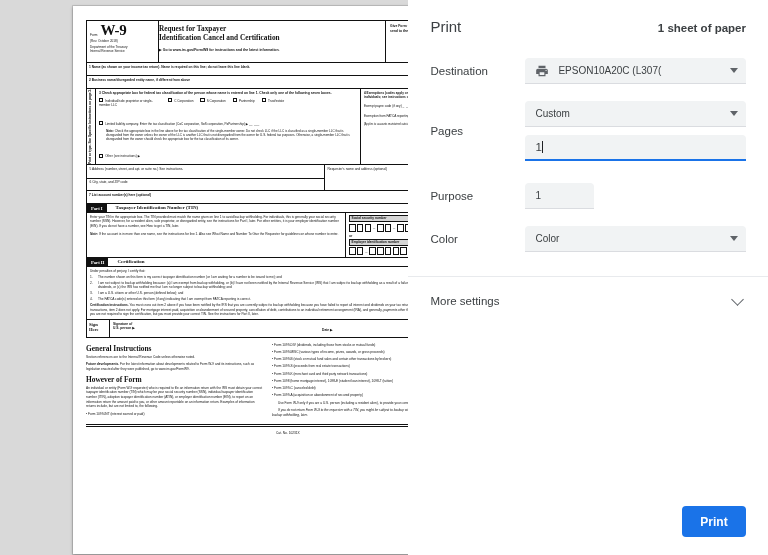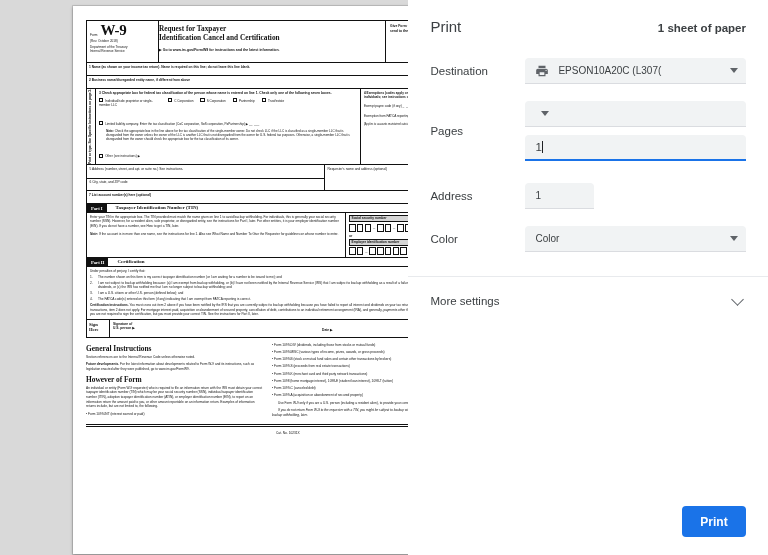--- a/index.html
+++ b/index.html
@@ -438,31 +438,32 @@
           <span class="val">EPSON10A20C (L307(</span>
           <span class="caret"></span>
         </div>
       </div>
     </div>
 
     <div class="pp-row">
       <div class="pp-label">Pages</div>
       <div class="pp-ctl">
         <div class="select">
+          <span class="val">Custom</span>
           <span class="caret"></span>
         </div>
         <div class="textinput">
           <span>1</span>
             <span class="caretbar"></span>
         </div>
       </div>
     </div>
 
     <div class="pp-row" style="margin-top:22px">
-      <div class="pp-label">Address</div>
+      <div class="pp-label">Purpose</div>
       <div class="pp-ctl">
         <div class="select narrow">
           <span class="val">1</span>
         </div>
       </div>
     </div>
 
     <div class="pp-row">
       <div class="pp-label">Color</div>
       <div class="pp-ctl">

